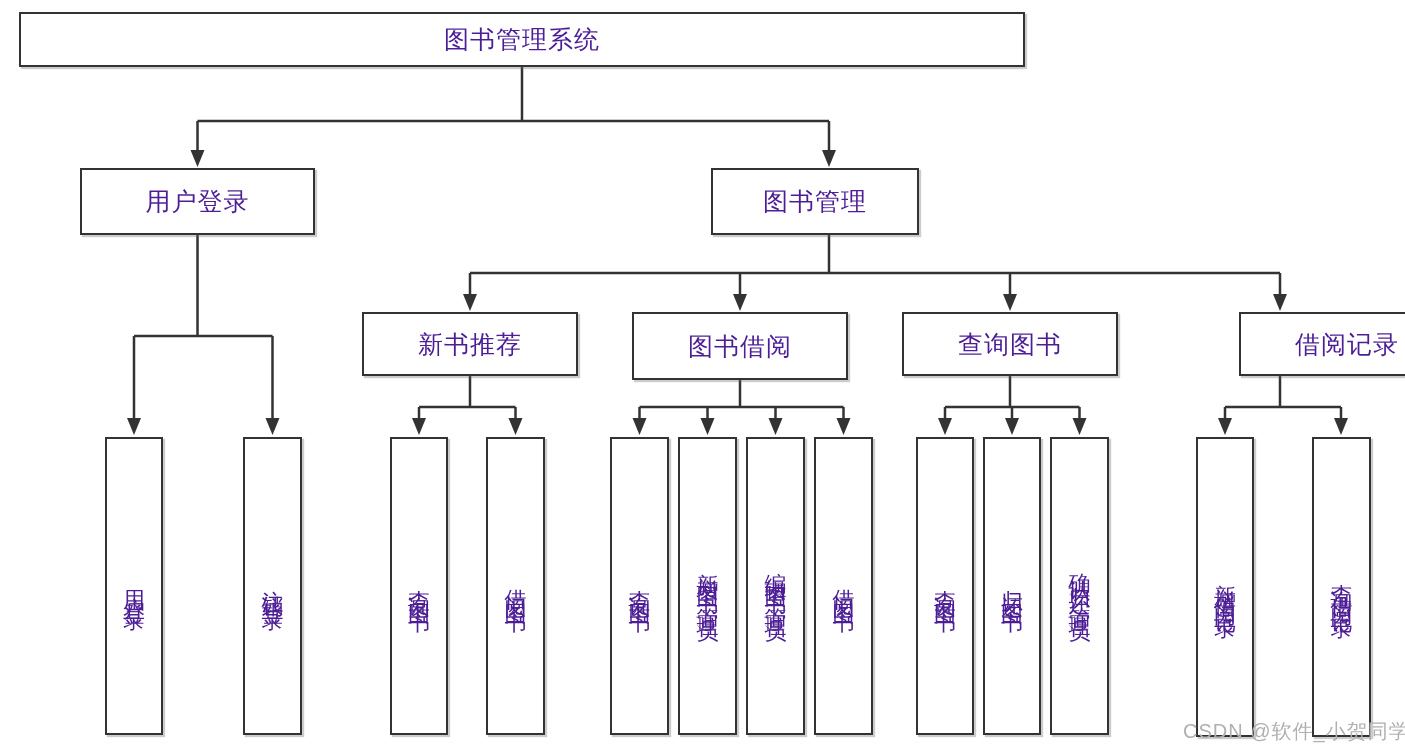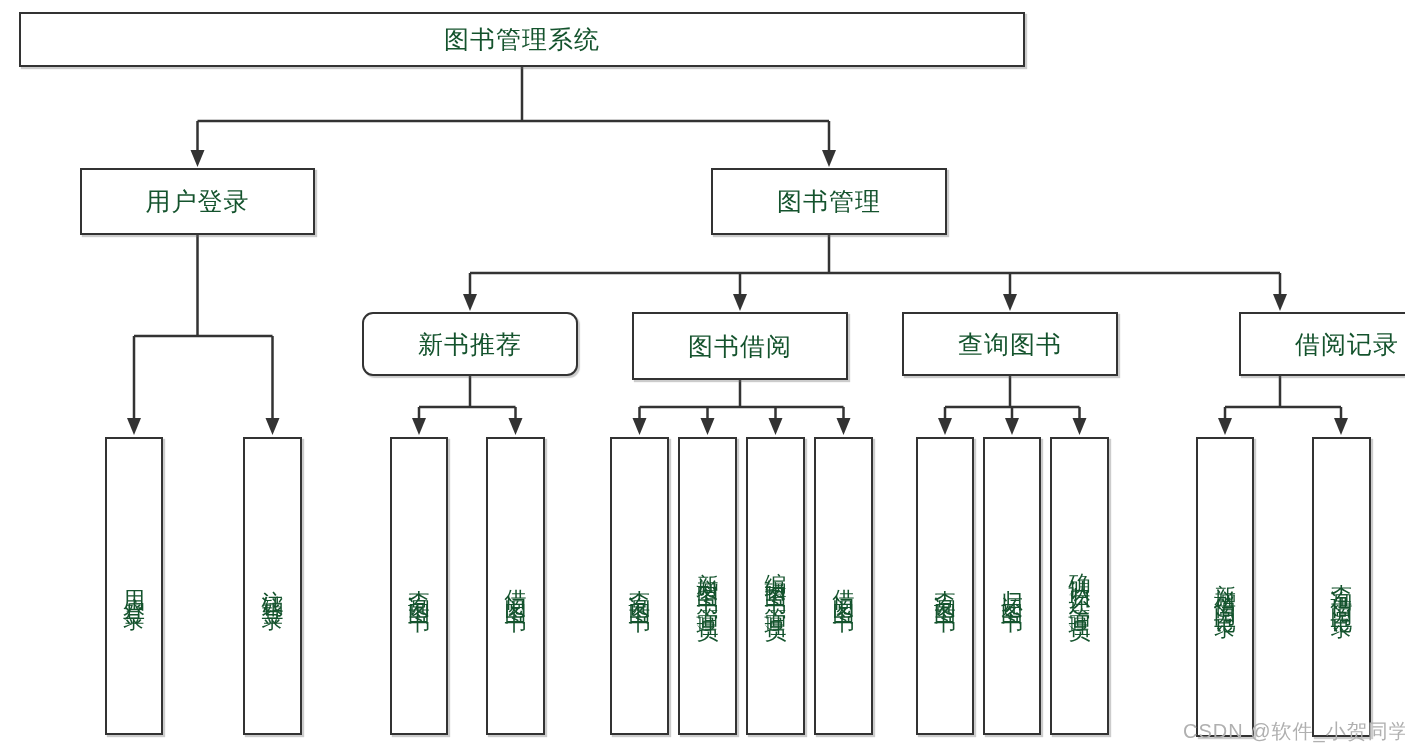--- a/index.html
+++ b/index.html
@@ -15,21 +15,21 @@
     position: absolute;
     left: 0; top: 0;
     width: 1405px; height: 747px;
     z-index: 1;
   }
   .node {
     position: absolute;
     box-sizing: border-box;
     border: 2px solid #333333;
     background: #ffffff;
-    color: #14532d;
+    color: #4c1d95;
     display: flex;
     align-items: center;
     justify-content: center;
     z-index: 2;
     box-shadow: 2px 2px 1px rgba(110,110,110,0.35);
   }
   .hbox {
     font-size: 25px;
     letter-spacing: 1px;
     white-space: nowrap;
@@ -90,25 +90,25 @@
     </g>
   </svg>
 
   <div class="node hbox" style="left:19px; top:12px; width:1006px; height:55px;">
     <span>图书管理系统</span>
   </div>
 
   <div class="node hbox" style="left:80px; top:168px; width:235px; height:67px;">
     <span>用户登录</span>
   </div>
-  <div class="node hbox" style="left:711px; top:168px; width:236px; height:67px;">
+  <div class="node hbox" style="left:711px; top:168px; width:208px; height:67px;">
     <span>图书管理</span>
   </div>
 
-  <div class="node hbox" style="left:362px; top:312px; width:216px; height:64px;border-radius:11px;">
+  <div class="node hbox" style="left:362px; top:312px; width:216px; height:64px;">
     <span>新书推荐</span>
   </div>
   <div class="node hbox" style="left:632px; top:312px; width:216px; height:68px;">
     <span>图书借阅</span>
   </div>
   <div class="node hbox" style="left:902px; top:312px; width:216px; height:64px;">
     <span>查询图书</span>
   </div>
   <div class="node hbox" style="left:1239px; top:312px; width:216px; height:64px;">
     <span>借阅记录</span>

